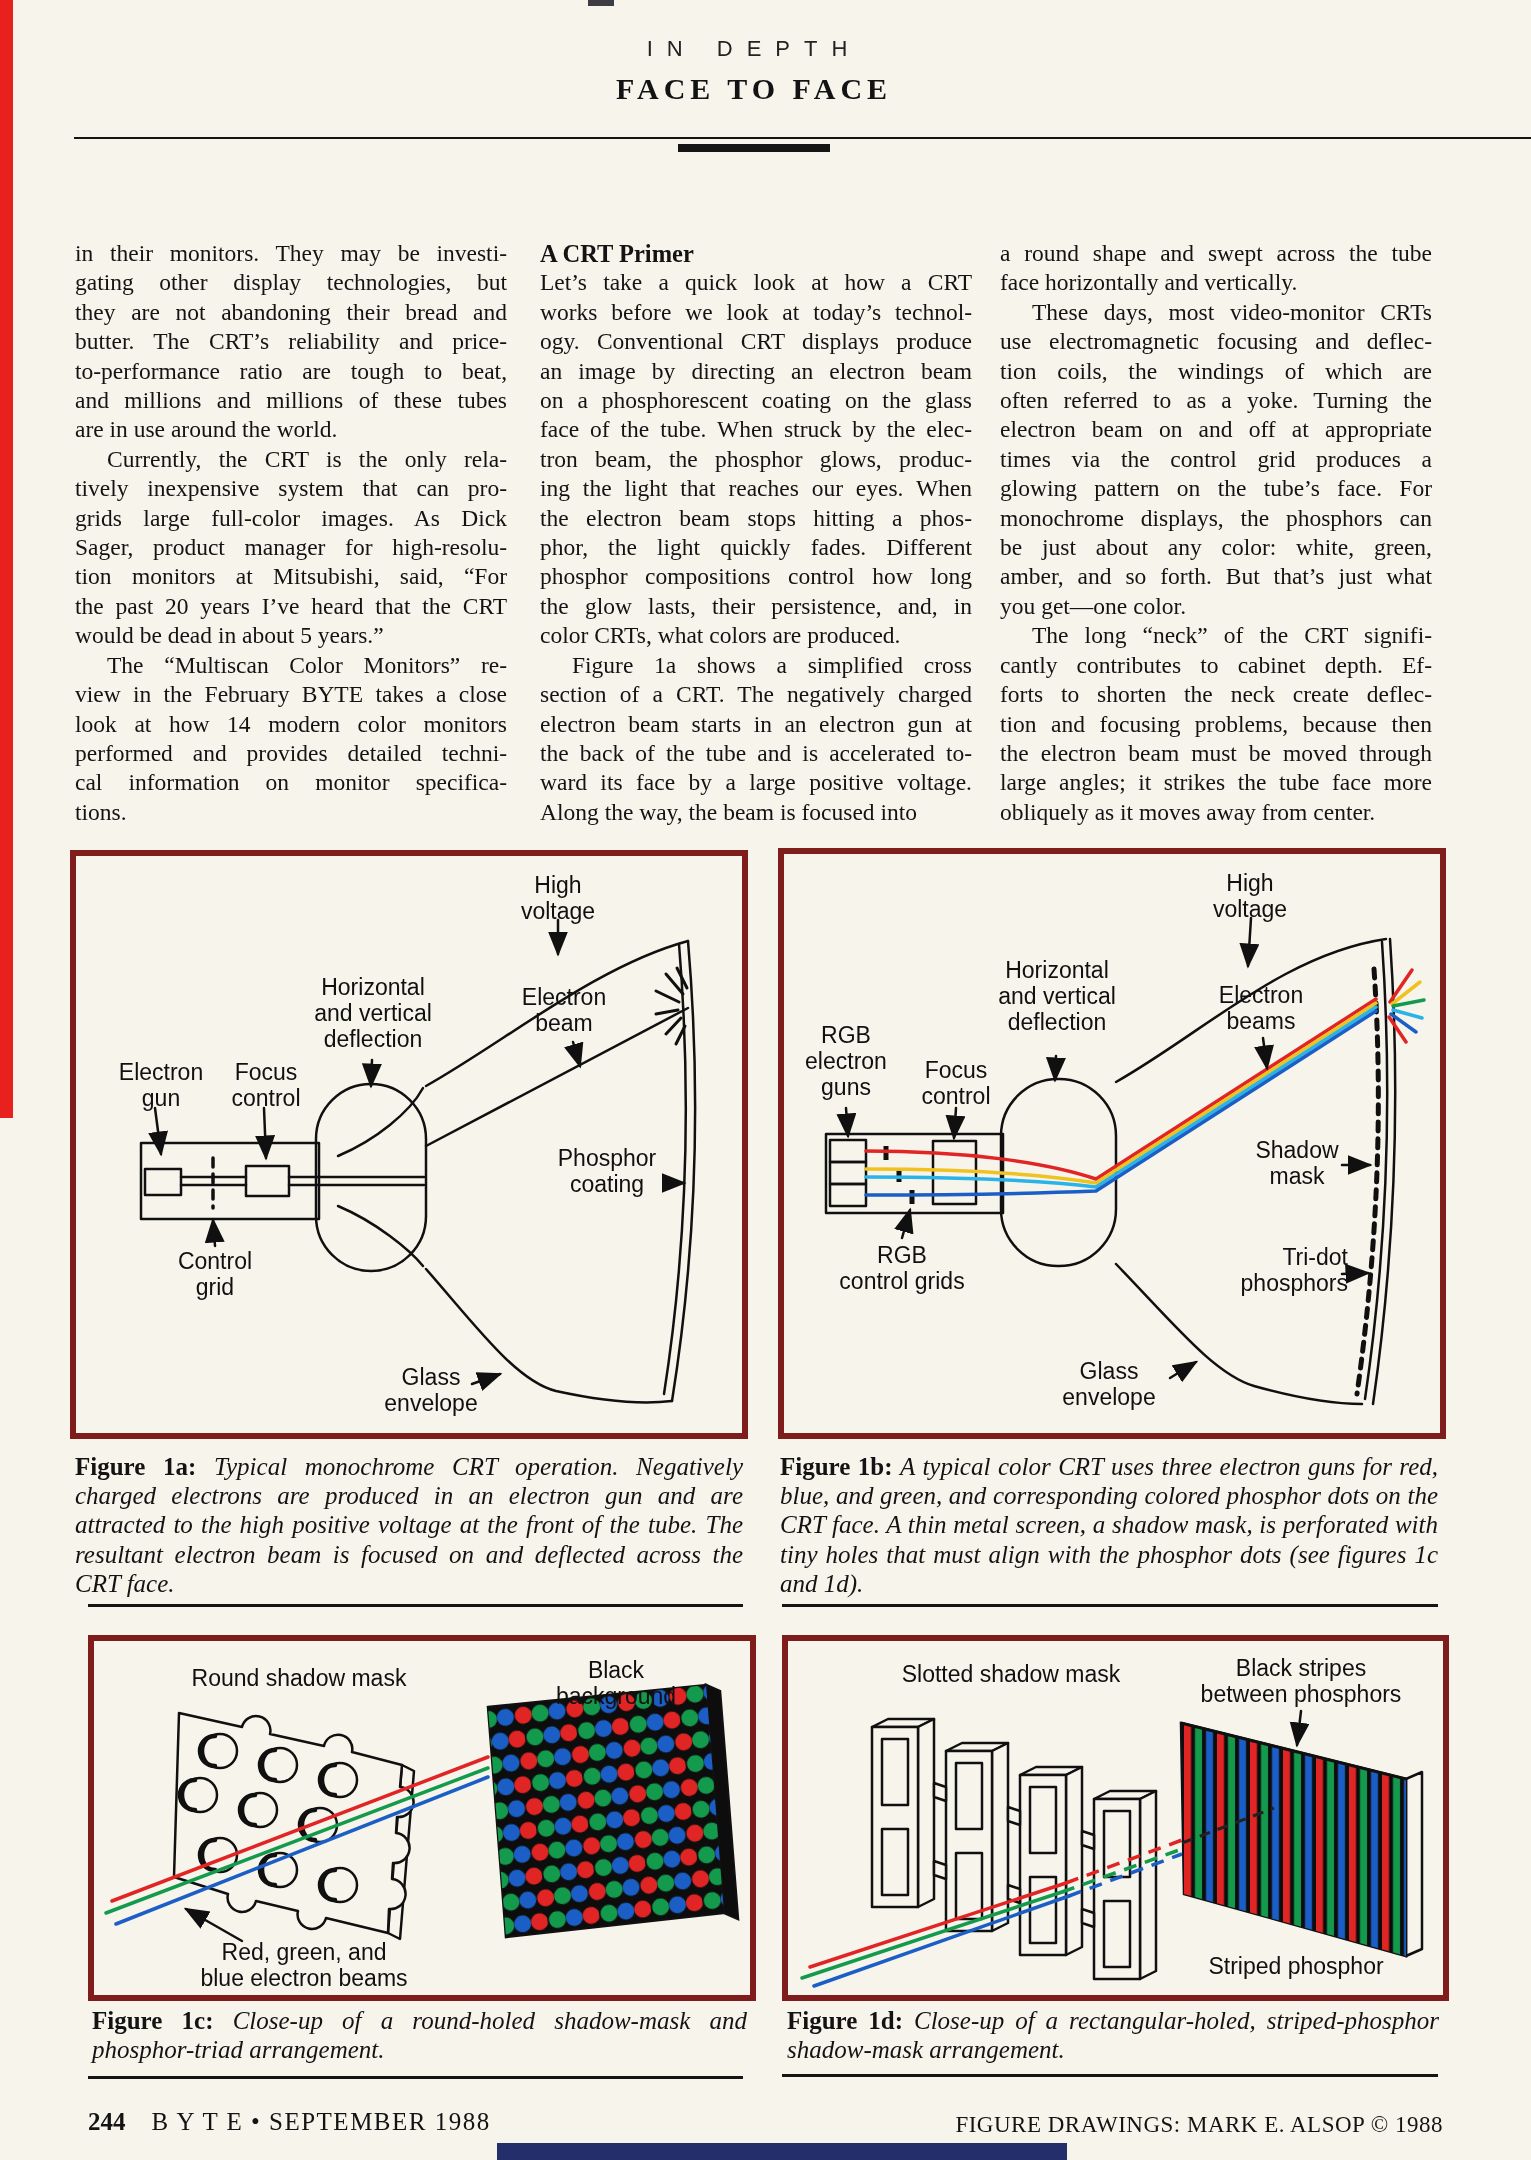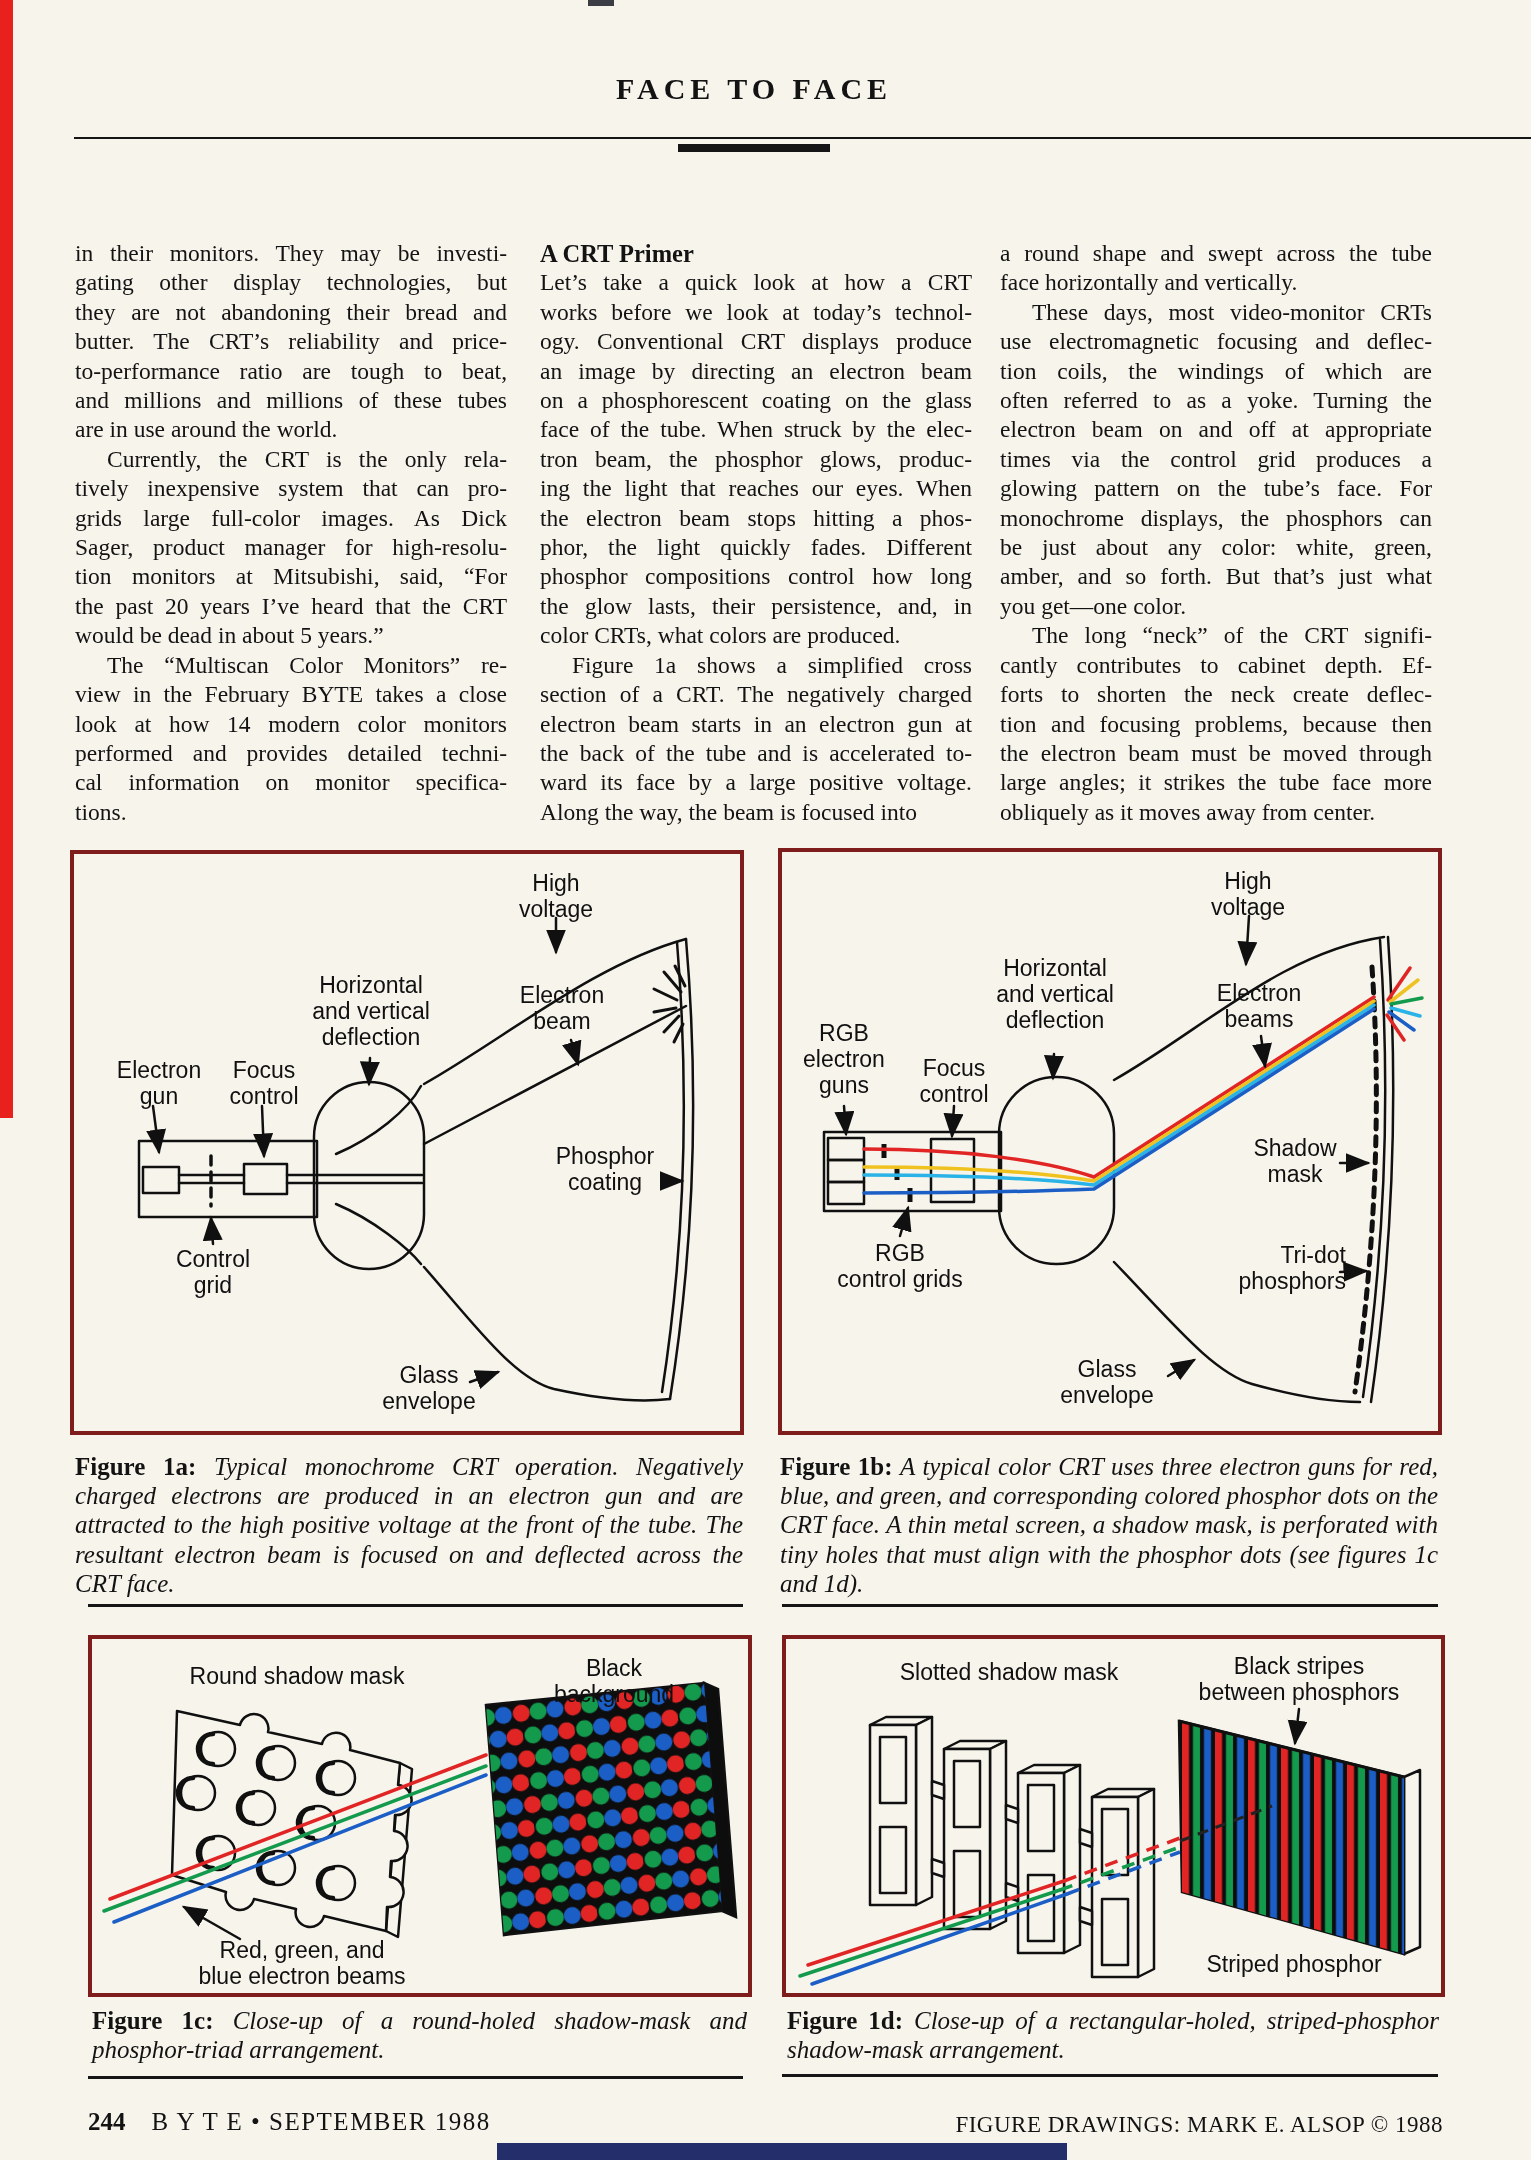--- a/index.html
+++ b/index.html
@@ -12,21 +12,21 @@
   .ftitle{position:absolute;top:72px;left:0;width:1508px;text-align:center;
           font-family:"Liberation Serif",serif;font-size:30px;letter-spacing:5px;font-weight:600;}
   .rule{position:absolute;background:#151515;}
   
   .col{position:absolute;top:239px;width:432px;font-size:23.5px;line-height:29.4px;}
   .tline{text-align:justify;text-align-last:justify;}
   .tline.end{text-align-last:left;}
   .tline.ind{text-indent:32px;}
   .tline.bold{font-weight:700;text-align-last:left;font-size:24.5px;}
   
-  .figbox{position:absolute;border:4px solid #7f1d1d;text-decoration:underline;}
+  .figbox{position:absolute;border:6px solid #7f1d1d;text-decoration:underline;}
   .figbox svg{position:absolute;left:0;top:0;}
   .dlab{position:absolute;font-family:"Liberation Sans",sans-serif;font-size:23px;line-height:26px;
         text-align:center;white-space:pre-line;color:#101010;}
   .cap{position:absolute;font-size:25px;line-height:29.2px;text-align:justify;}
   .cap .lead{font-weight:700;}
   .cap .bodytxt{font-style:italic;}
   
   .foot-left{position:absolute;left:88px;top:2108px;font-size:25px;}
   .foot-left .pg{font-weight:700;margin-right:26px;}
   .foot-left .mag{letter-spacing:1.5px;}
@@ -47,20 +47,21 @@
 </style>
 </head>
 <body>
 
 <div class="page">
 
   <div class="artifact" style="left:0;top:0;width:13px;height:1118px;background:var(--c-edge_red,#e8201e);"></div>
   <div class="artifact" style="left:497px;top:2143px;width:570px;height:17px;background:var(--c-navy,#232e6b);"></div>
   <div class="artifact" style="left:588px;top:0;width:26px;height:6px;background:#3c3c44;"></div>
 
+  <div class="kicker">IN DEPTH</div>
   <div class="ftitle">FACE TO FACE</div>
   <div class="rule" style="left:74px;top:137px;width:1457px;height:2px;"></div>
   <div class="rule" style="left:678px;top:144px;width:152px;height:8px;"></div>
 
   <div class="col" style="left:75px;">
       <div class="tline">in their monitors. They may be investi-</div>
       <div class="tline">gating other display technologies, but</div>
       <div class="tline">they are not abandoning their bread and</div>
       <div class="tline">butter. The CRT’s reliability and price-</div>
       <div class="tline">to-performance ratio are tough to beat,</div>

